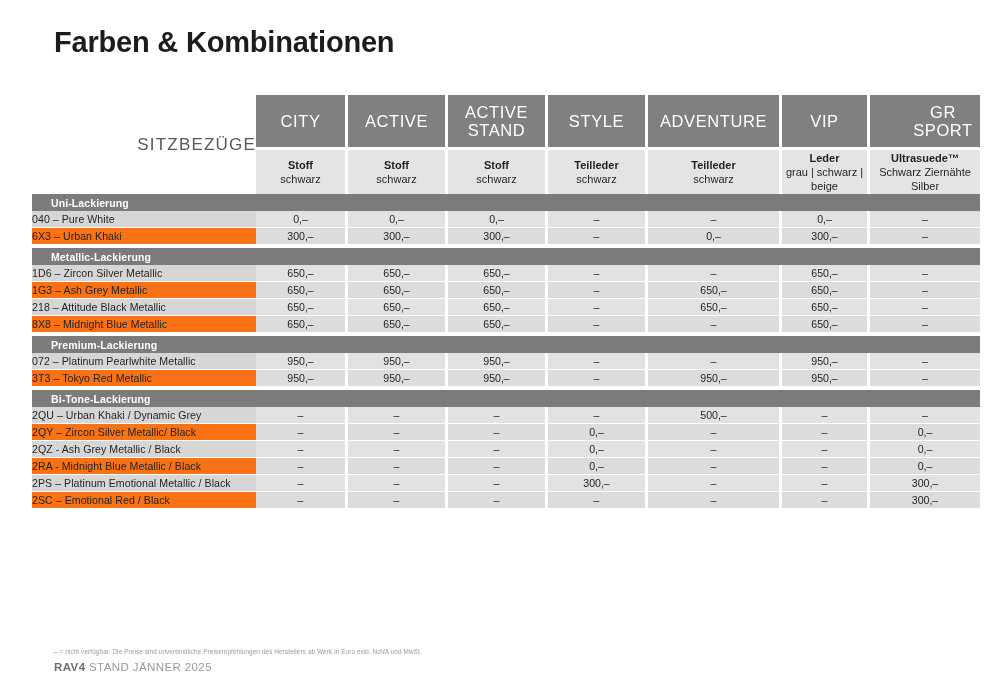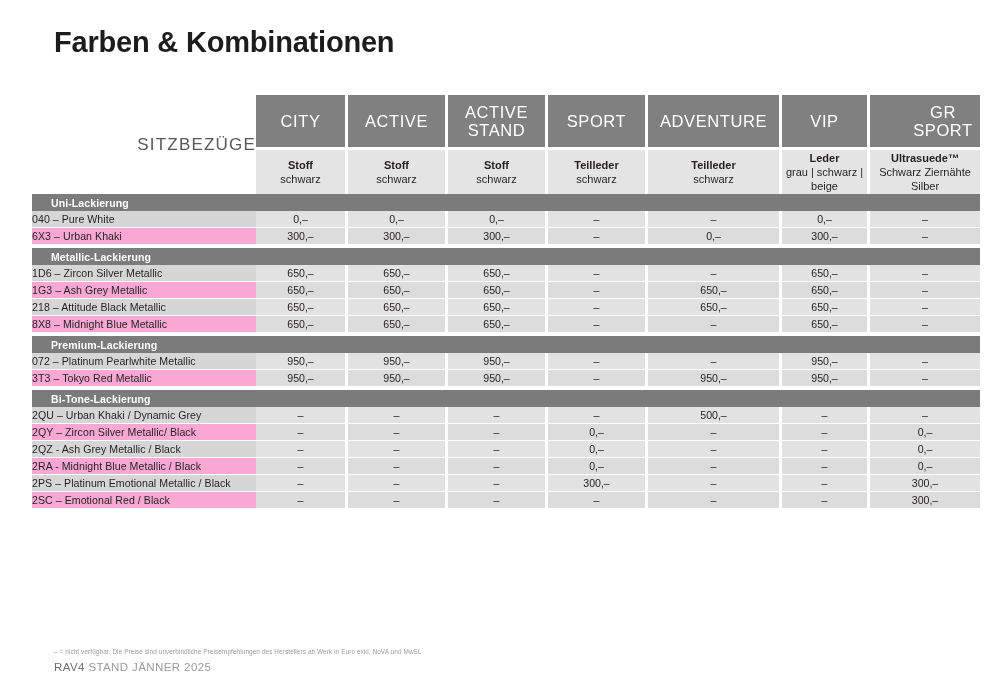--- a/index.html
+++ b/index.html
@@ -120,21 +120,21 @@
   tr.data-row td.val {
     font-size: 10.6px;
     text-align: center;
     height: 16px;
     color: #231f20;
     border-right: 3px solid #ffffff;
   }
   tr.data-row td.val.last { border-right: none; }
 
   tr.data-row.odd td.name { background: #d6d6d6; }
-  tr.data-row.even td.name { background: #f9a8d4; }
+  tr.data-row.even td.name { background: #f97316; }
   tr.data-row.odd td.val { background: #e2e2e2; }
   tr.data-row.even td.val { background: #dcdcdc; }
 
   tr.data-row td.name, tr.data-row td.val {
     border-bottom: 1.5px solid #ffffff;
   }
   tr.section-row td { border-bottom: 0; }
 
   .gap-row td { height: 3px; background: #ffffff; padding: 0; }
 
@@ -150,21 +150,21 @@
     color: #9a9a9a;
     letter-spacing: 0.1px;
     margin-bottom: 6px;
   }
   .footer-brand {
     font-size: 11.5px;
     color: #9a9a9a;
     letter-spacing: 0.4px;
   }
   .footer-brand .model {
-    font-weight: normal;
+    font-weight: bold;
     color: #6f6f6f;
   }
 </style>
 </head>
 <body>
 
 <div class="page">
 
   <div class="page-title">Farben &amp; Kombinationen</div>
 
@@ -187,21 +187,21 @@
             <span class="two-line">CITY</span>
           </th>
           <th class="grade-cell">
             <span class="two-line">ACTIVE</span>
           </th>
           <th class="grade-cell">
             <span class="two-line">ACTIVE</span>
             <span class="two-line">STAND</span>
           </th>
           <th class="grade-cell">
-            <span class="two-line">SPORT</span>
+            <span class="two-line">STYLE</span>
           </th>
           <th class="grade-cell">
             <span class="two-line">ADVENTURE</span>
           </th>
           <th class="grade-cell">
             <span class="two-line">VIP</span>
           </th>
           <th class="grade-cell last">
             <span class="two-line">GR SPORT</span>
           </th>

